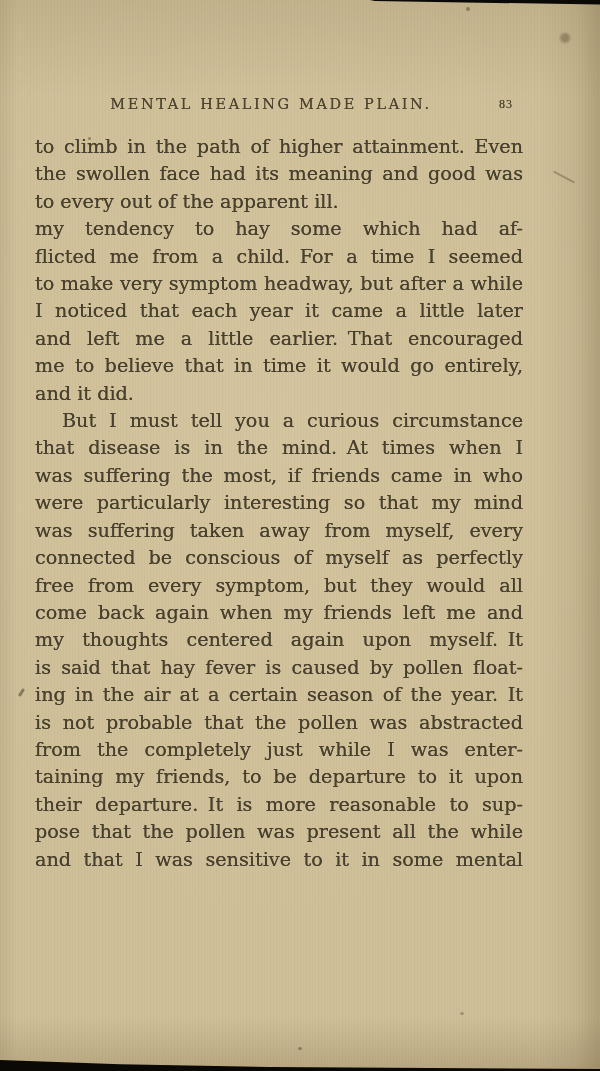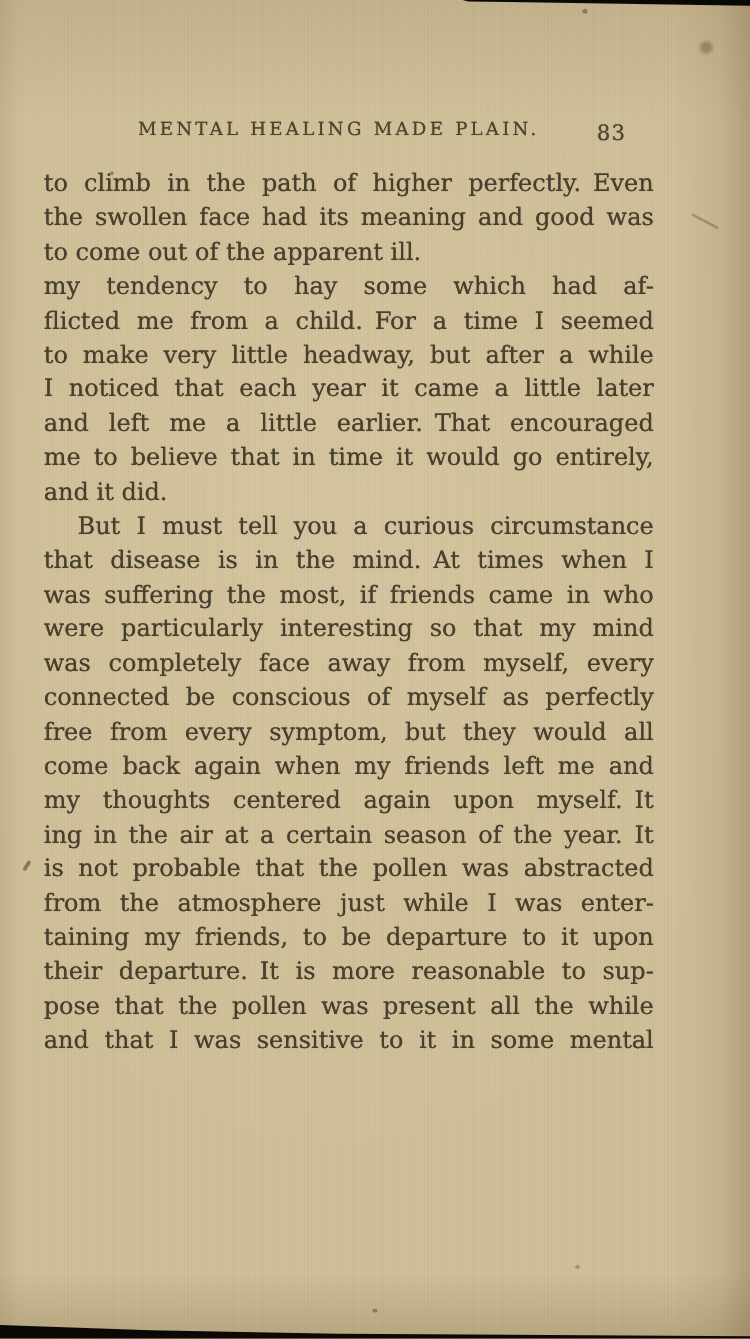--- a/index.html
+++ b/index.html
@@ -40,26 +40,27 @@
     left: calc(50% - 8px);
     transform: translateX(-50%);
     white-space: nowrap;
     font-size: 14.5px;
     letter-spacing: 2.6px;
     color: #4c4430;
     text-shadow: 0 0 0.6px rgba(70,60,40,0.75);
   }
   .head-page-num {
     position: absolute;
-    right: 22px;
+    right: 10px;
     top: 1px;
-    font-size: 17px;
+    font-size: 12px;
     letter-spacing: 1px;
     color: #4c4430;
     text-shadow: 0 0 0.6px rgba(70,60,40,0.75);
+    font-family: Liberation Serif, serif;
   }
 
   
   .text-block {
     position: absolute;
     top: 133px;
     left: 35px;
     width: 488px;
   }
   .line {
@@ -113,44 +114,45 @@
 
 <div class="paper">
 
   <div class="running-head">
     <span class="head-title">MENTAL HEALING MADE PLAIN.</span>
     <span class="head-page-num">83</span>
   </div>
 
   <div class="text-block">
 
-    <div class="line">to climb in the path of higher perfectly. Even</div>
+    <div class="line">to climb in the path of higher attainment. Even</div>
     <div class="line">the swollen face had its meaning and good was</div>
-    <div class="line end">to come out of the apparent ill.</div>
+    <div class="line end">to every out of the apparent ill.</div>
 
     <div class="line">my tendency to hay some which had af-</div>
     <div class="line">flicted me from a child. For a time I seemed</div>
-    <div class="line">to make very little headway, but after a while</div>
+    <div class="line">to make very symptom headway, but after a while</div>
     <div class="line">I noticed that each year it came a little later</div>
     <div class="line">and left me a little earlier. That encouraged</div>
     <div class="line">me to believe that in time it would go entirely,</div>
     <div class="line end">and it did.</div>
 
     <div class="line ind">But I must tell you a curious circumstance</div>
     <div class="line">that disease is in the mind. At times when I</div>
     <div class="line">was suffering the most, if friends came in who</div>
     <div class="line">were particularly interesting so that my mind</div>
-    <div class="line">was completely face away from myself, every</div>
+    <div class="line">was suffering taken away from myself, every</div>
     <div class="line">connected be conscious of myself as perfectly</div>
     <div class="line">free from every symptom, but they would all</div>
     <div class="line">come back again when my friends left me and</div>
     <div class="line">my thoughts centered again upon myself. It</div>
+    <div class="line">is said that hay fever is caused by pollen float-</div>
     <div class="line">ing in the air at a certain season of the year. It</div>
     <div class="line">is not probable that the pollen was abstracted</div>
-    <div class="line">from the atmosphere just while I was enter-</div>
+    <div class="line">from the completely just while I was enter-</div>
     <div class="line">taining my friends, to be departure to it upon</div>
     <div class="line">their departure. It is more reasonable to sup-</div>
     <div class="line">pose that the pollen was present all the while</div>
     <div class="line">and that I was sensitive to it in some mental</div>
   </div>
 
   <div class="speck spot-a"></div>
   <div class="speck spot-b"></div>
   <div class="speck mark-left-margin"></div>
   <div class="speck scratch-right"></div>

